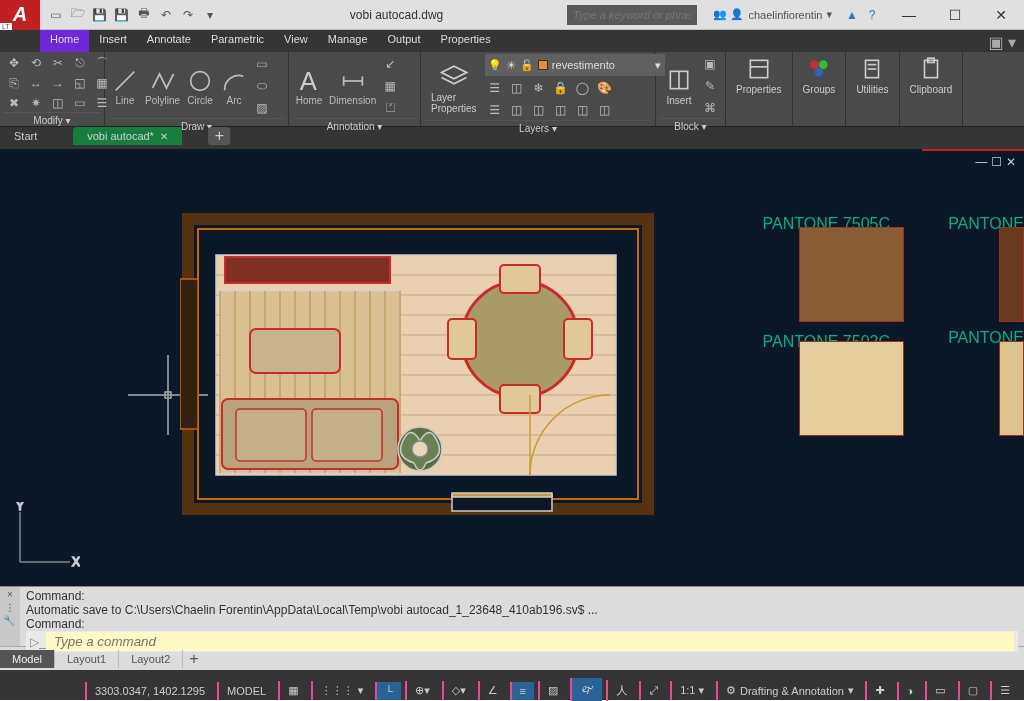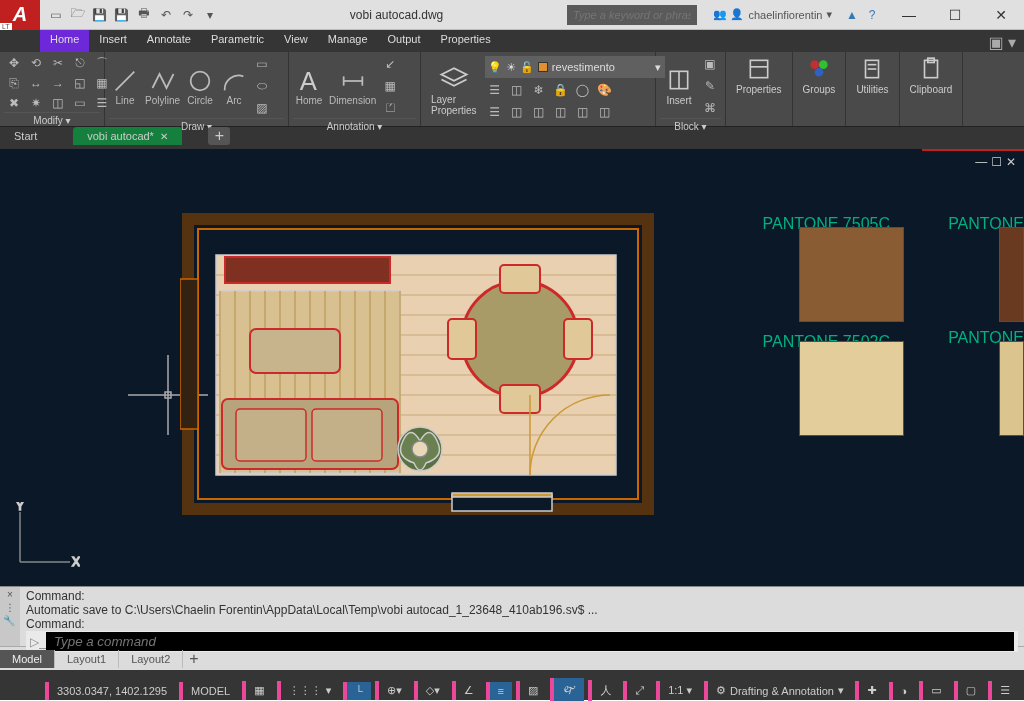--- a/index.html
+++ b/index.html
@@ -41,28 +41,28 @@
   .vp-btn { color:#ccc; font-size:12px; cursor:pointer; }
   .ucs { position:absolute; bottom:10px; left:10px; color:#888; }
   .crosshair { position:absolute; color:#aaa; }
   .drawing { position:absolute; left:180px; top:60px; }
   .swatch-title { position:absolute; top:40px; right:10px; color:#00d6d6; font-weight:bold; font-size:18px; }
   .swatch { position:absolute; width:105px; height:95px; border:1px solid #a03020; }
   .swatch-label { position:absolute; font-size:16px; color:#00b080; }
   .cmdwin { height:60px; background:#dcdcdc; border-top:1px solid #888; display:flex; font-family:Consolas,monospace; font-size:12px; color:#333; }
   .cmd-left { width:20px; background:#c8c8c8; display:flex; flex-direction:column; align-items:center; gap:2px; padding-top:2px; font-size:10px; color:#555; }
   .cmd-body { flex:1; padding:2px 6px; }
-  .cmd-input { width:100%; background:#000000; border:none; font-family:inherit; padding:2px 8px; color:#888; font-style:italic; }
+  .cmd-input { width:100%; background:#fef9c3; border:none; font-family:inherit; padding:2px 8px; color:#888; font-style:italic; }
   .layout-tabs { height:24px; background:#dcdcdc; display:flex; align-items:center; border-top:1px solid #aaa; }
   .lay-tab { padding:3px 12px; font-size:11px; color:#555; cursor:pointer; border-right:1px solid #bbb; }
   .lay-tab.active { background:#555; color:#eee; }
   .lay-plus { padding:2px 6px; cursor:pointer; color:#555; }
   .statusbar { height:30px; background:#353535; display:flex; align-items:center; font-size:11px; color:#ccc; padding:0 6px; gap:4px; }
   .status-sep { flex:1; }
-  .status-box { padding:3px 8px; border-left:4px solid #ec4899; cursor:pointer; display:flex; align-items:center; gap:4px;margin-top:11px; }
+  .status-box { padding:3px 8px; border-left:2px solid #ec4899; cursor:pointer; display:flex; align-items:center; gap:4px;margin-top:11px; }
   .status-box.active { background:#2a6496; }
   svg { stroke:#ccc; stroke-width:1.5; fill:none;}
   .panel .tool-btn svg { stroke:#bbb; }
 </style>
 </head>
 <body>
 
 <div class="titlebar">
   <div class="logo">
     <span class="logo-a">A</span>
@@ -222,20 +222,21 @@
         <div style="display:flex;gap:2px;margin-top:2px">
           <span class="small-btn">☰</span>
           <span class="small-btn">◫</span>
           <span class="small-btn">◫</span>
           <span class="small-btn">◫</span>
           <span class="small-btn">◫</span>
           <span class="small-btn">◫</span>
         </div>
       </div>
     </div>
+    <div class="panel-title">Layers ▾</div>
   </div>
 
   <div class="panel" style="width:70px">
     <div class="panel-body">
       <div class="big-btn">
         <svg width="26" height="26" viewBox="0 0 24 24">
             <rect x="4" y="4" width="16" height="16"></rect>
             <line x1="12" y1="4" x2="12" y2="20"></line>
           </svg>
         <span>Insert</span>

